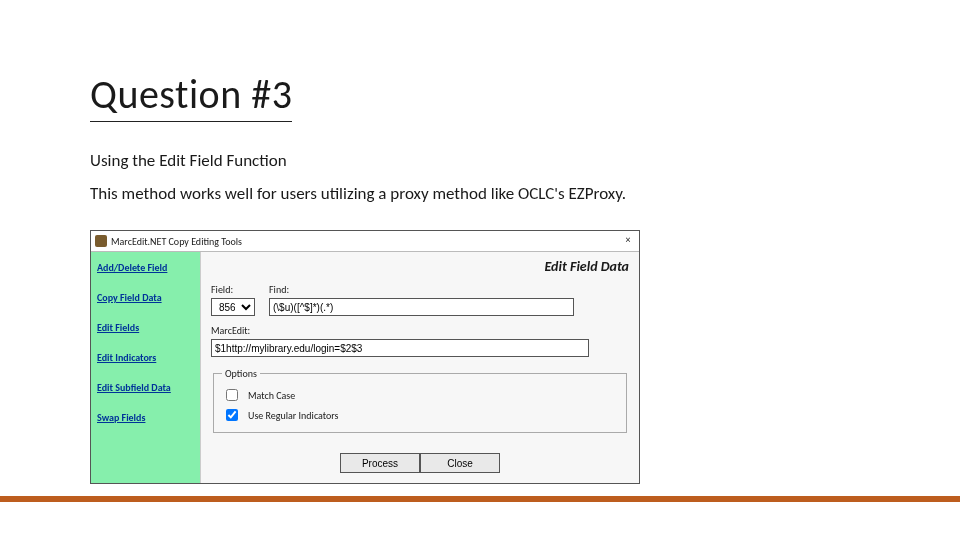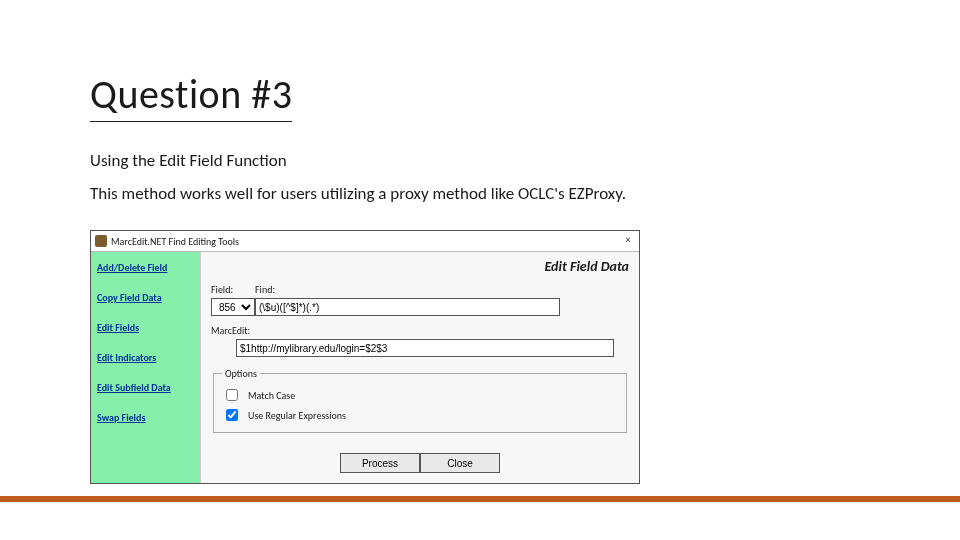--- a/index.html
+++ b/index.html
@@ -98,41 +98,42 @@
   }
   .win-main-title {
     text-align: right;
     font-style: italic;
     font-weight: bold;
     font-size: 14px;
     margin-bottom: 8px;
   }
   .row {
     display: flex;
+    gap: 14px;
     margin-bottom: 8px;
   }
   .col {
     display: flex;
     flex-direction: column;
   }
   .flabel {
     font-size: 10px;
     margin-bottom: 2px;
   }
   select.fin, input.fin {
     font-size: 10px;
     height: 18px;
     box-sizing: border-box;
     border: 1px solid #555;
     background: #fff;
     padding: 1px 3px;
   }
   .field-w { width: 44px; }
   .find-w { width: 305px; }
-  .replace-w { width: 378px; margin-left: 25px; }
+  .replace-w { width: 378px; }
   fieldset.options {
     border: 1px solid #aaa;
     margin-top: 10px;
     padding: 4px 8px 6px 8px;
     font-size: 10px;
   }
   fieldset.options legend {
     font-size: 10px;
     padding: 0 3px;
   }
@@ -177,21 +178,21 @@
 
   <div class="subtitle">Using the Edit Field Function</div>
 
   <div class="body-text">This method works well for users utilizing a proxy method like OCLC's EZProxy.</div>
 
   
   <div class="win">
     <div class="win-titlebar">
       <div class="left">
         <span class="win-icon"></span>
-        <span>MarcEdit.NET Find Editing Tools</span>
+        <span>MarcEdit.NET Copy Editing Tools</span>
       </div>
       <span class="win-close">×</span>
     </div>
 
     <div class="win-body">
       <div class="win-sidebar">
         <a href="#">Add/Delete Field</a>
         <a href="#">Copy Field Data</a>
         <a href="#">Edit Fields</a>
         <a href="#">Edit Indicators</a>
@@ -221,21 +222,21 @@
         </div>
 
         <fieldset class="options">
           <legend>Options</legend>
           <label class="opt">
             <input type="checkbox" style="">
             <span>Match Case</span>
           </label>
           <label class="opt">
             <input type="checkbox" checked="" style="">
-            <span>Use Regular Expressions</span>
+            <span>Use Regular Indicators</span>
           </label>
         </fieldset>
 
         <div class="btn-row">
           <button class="wbtn">Process</button>
           <button class="wbtn">Close</button>
         </div>
       </div>
     </div>
   </div>

